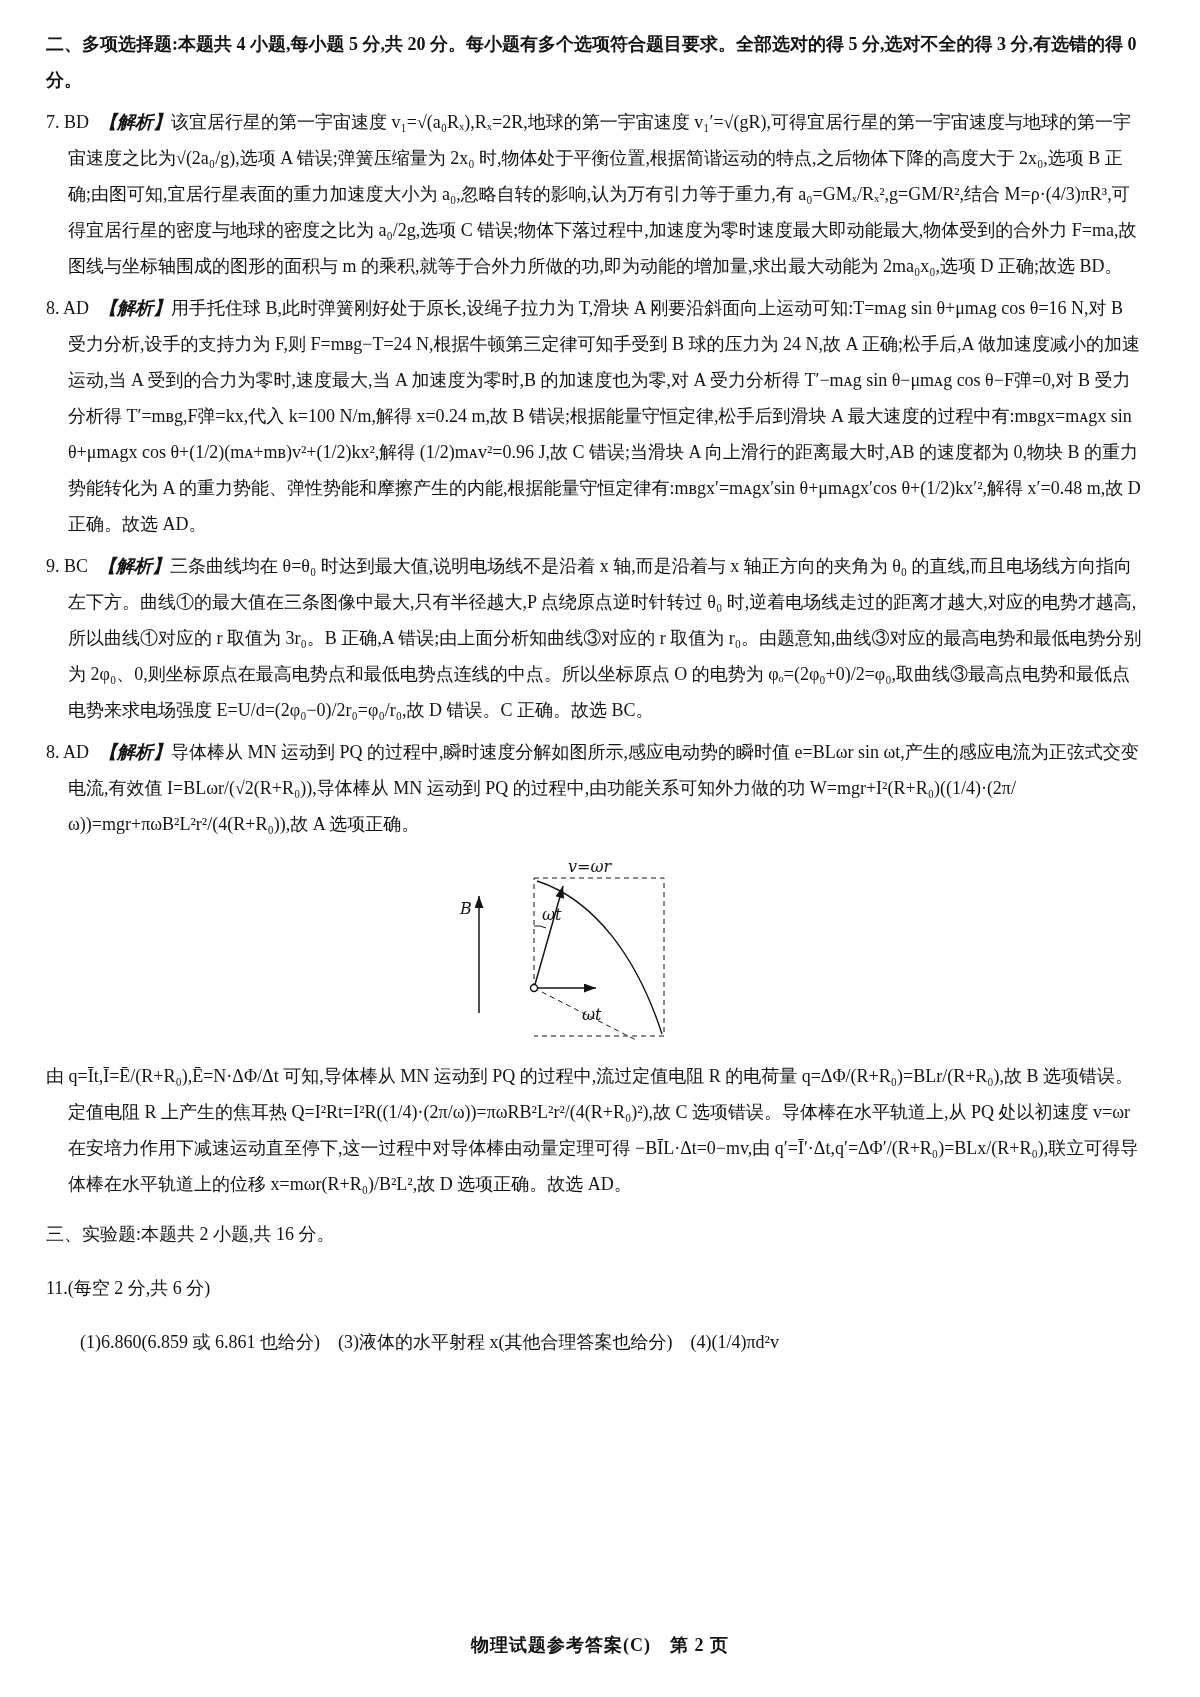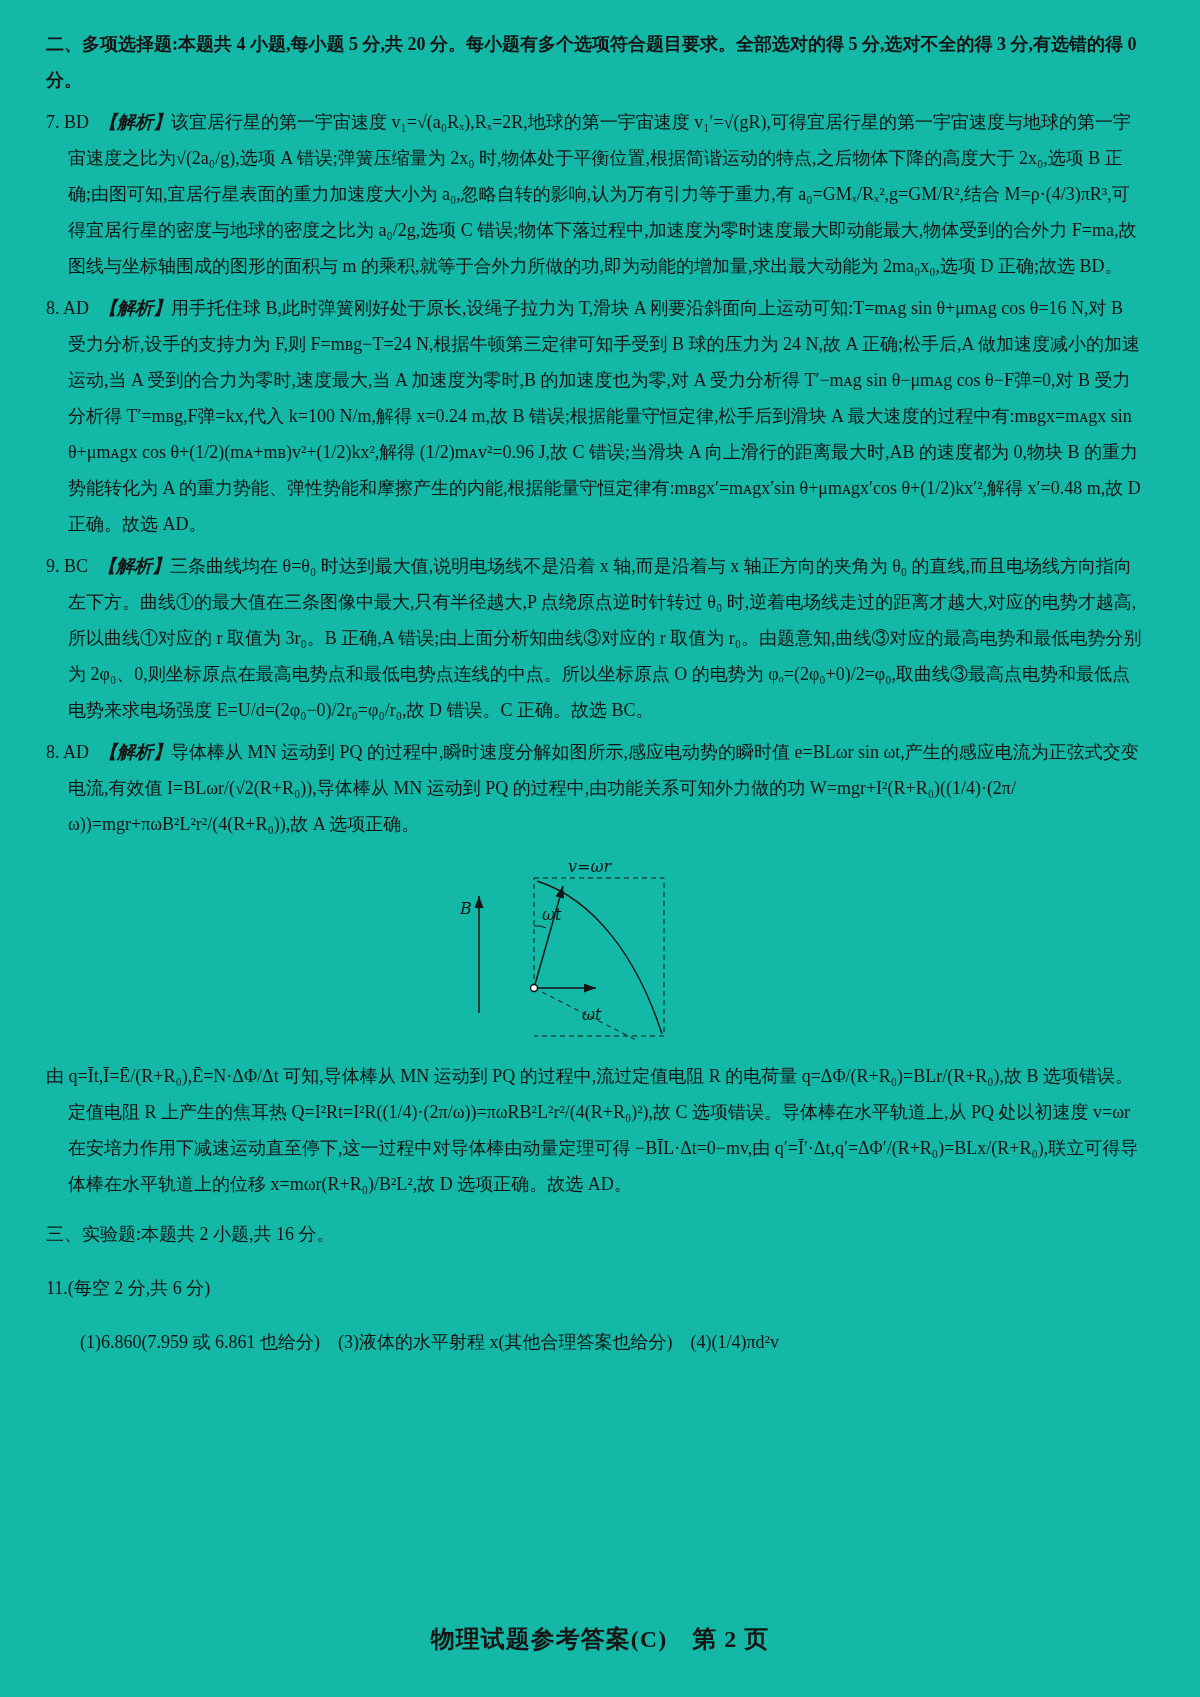--- a/index.html
+++ b/index.html
@@ -1,20 +1,20 @@
 <!DOCTYPE html>
 <html><head>
 <meta charset="utf-8">
 <style>
   html,body{margin:0;padding:0;background:#e8e8e8;}
   .page{
     position:relative;
     width:1200px;height:1697px;
     margin:0 auto;
-    background:#14b8a6;
+    background:#ffffff;
     color:#141414;
     font-family:"Liberation Serif","DejaVu Serif",serif;
     font-size:18px;line-height:2.0;
     overflow:hidden;
     box-sizing:border-box;
     padding:26px 58px 0 46px;
   }
   .hd{font-weight:bold;margin:0 0 4px 0;}
   .ans{margin:6px 0;padding-left:22px;text-indent:-22px;}
   .ans .num{margin-right:10px;}
@@ -22,21 +22,21 @@
   .sec3{font-weight:normal;margin-top:14px;}
   .q11-head{margin-top:17px;}
   .q11-parts{margin-left:34px;}
   .diagram-wrap{
     display:flex;justify-content:center;
     margin:6px 0 10px 0;
   }
   svg text{font-family:"DejaVu Serif","Liberation Serif",serif;font-style:italic;font-size:16px;fill:#141414;}
   .footer{
     position:absolute;left:0;right:0;bottom:34px;
-    text-align:center;font-weight:bold;font-size:24px;
+    text-align:center;font-weight:bold;font-size:18px;
     letter-spacing:1px;
   }
 </style>
 </head>
 <body>
 
 <div class="page">
 
   <p class="hd">二、多项选择题:本题共 4 小题,每小题 5 分,共 20 分。每小题有多个选项符合题目要求。全部选对的得 5 分,选对不全的得 3 分,有选错的得 0 分。</p>
 
@@ -78,17 +78,17 @@
 
       <circle cx="110" cy="140" r="3.5" fill="#fdfdfc" stroke="#141414" stroke-width="1.4"></circle>
     </svg>
   </div>
 
   <p class="ans">由 q=Īt,Ī=Ē/(R+R₀),Ē=N·ΔΦ/Δt 可知,导体棒从 MN 运动到 PQ 的过程中,流过定值电阻 R 的电荷量 q=ΔΦ/(R+R₀)=BLr/(R+R₀),故 B 选项错误。定值电阻 R 上产生的焦耳热 Q=I²Rt=I²R((1/4)·(2π/ω))=πωRB²L²r²/(4(R+R₀)²),故 C 选项错误。导体棒在水平轨道上,从 PQ 处以初速度 v=ωr 在安培力作用下减速运动直至停下,这一过程中对导体棒由动量定理可得 −BĪL·Δt=0−mv,由 q′=Ī′·Δt,q′=ΔΦ′/(R+R₀)=BLx/(R+R₀),联立可得导体棒在水平轨道上的位移 x=mωr(R+R₀)/B²L²,故 D 选项正确。故选 AD。</p>
 
   <p class="sec3">三、实验题:本题共 2 小题,共 16 分。</p>
 
   <p class="q11-head">11.(每空 2 分,共 6 分)</p>
-  <p class="q11-parts">(1)6.860(7.959 或 6.861 也给分)　(3)液体的水平射程 x(其他合理答案也给分)　(4)(1/4)πd²v</p>
+  <p class="q11-parts">(1)6.860(6.859 或 6.861 也给分)　(3)液体的水平射程 x(其他合理答案也给分)　(4)(1/4)πd²v</p>
 
   <div class="footer">物理试题参考答案(C)　第 2 页</div>
 
 </div>
 
 </body></html>

